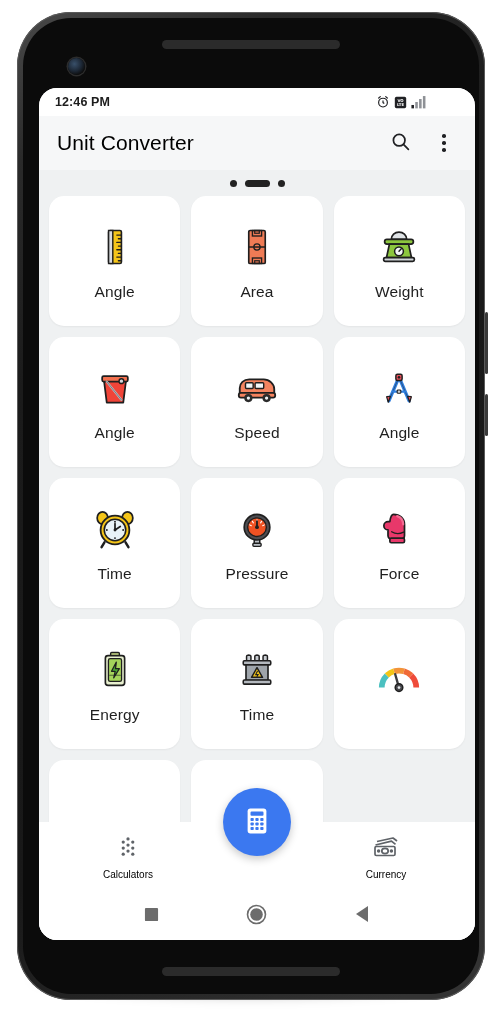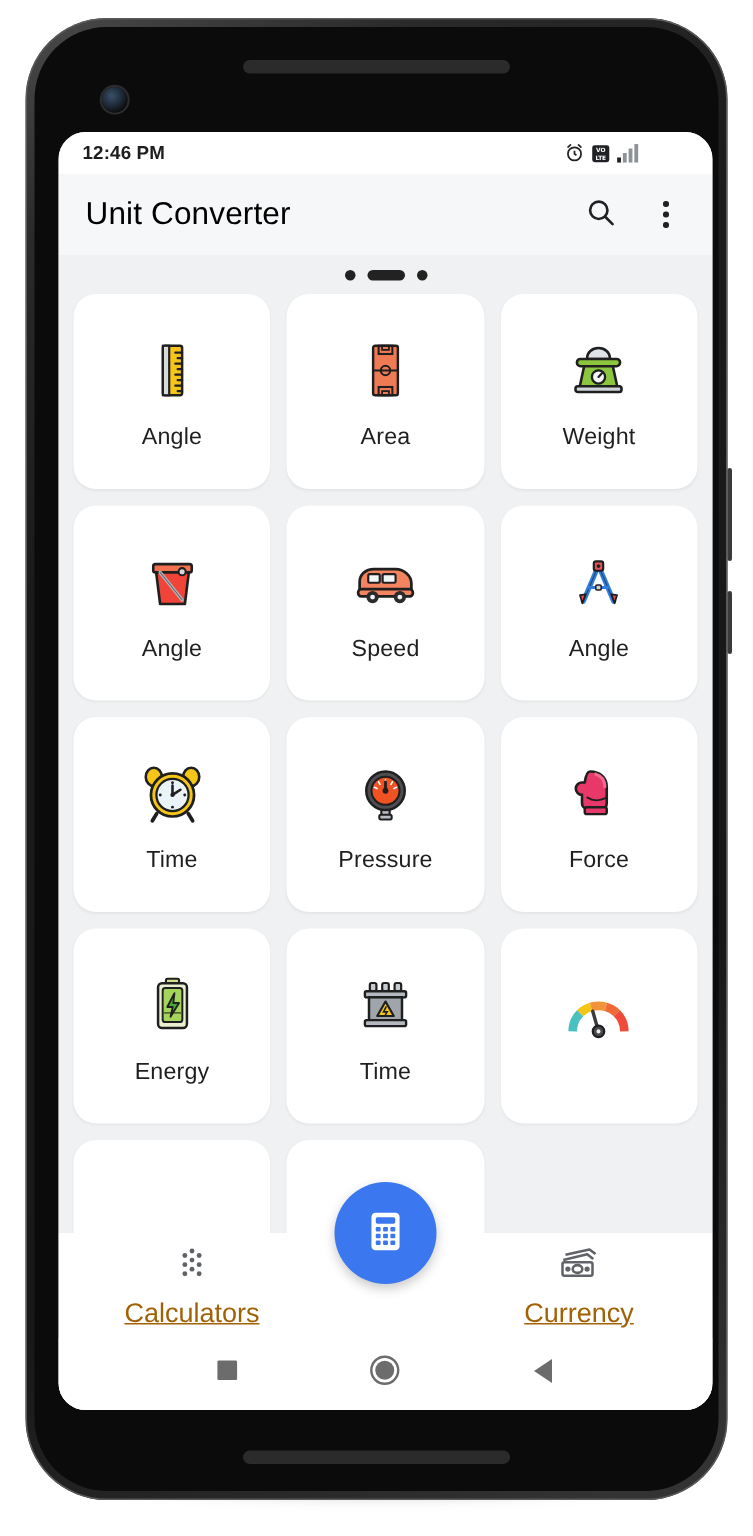--- a/index.html
+++ b/index.html
@@ -173,21 +173,21 @@
   .nav-items {
     position: absolute; inset: 0;
     display: flex; align-items: center; justify-content: space-between;
     padding: 0 34px;
   }
   .nav-item {
     width: 110px;
     display: flex; flex-direction: column; align-items: center; gap: 5px;
     cursor: pointer;
   }
-  .nav-item .nlbl { font-size: 18px; color: #a16207; text-decoration: underline; }
+  .nav-item .nlbl { font-size: 10px; color: #000000; }
   .fab {
     position: absolute; left: 50%; top: -34px;
     transform: translateX(-50%);
     width: 68px; height: 68px; border-radius: 50%;
     background: #3b78f0;
     display: flex; align-items: center; justify-content: center;
     box-shadow: 0 3px 8px rgba(0,0,0,0.22);
     border: none; cursor: pointer; z-index: 6;
   }
 

